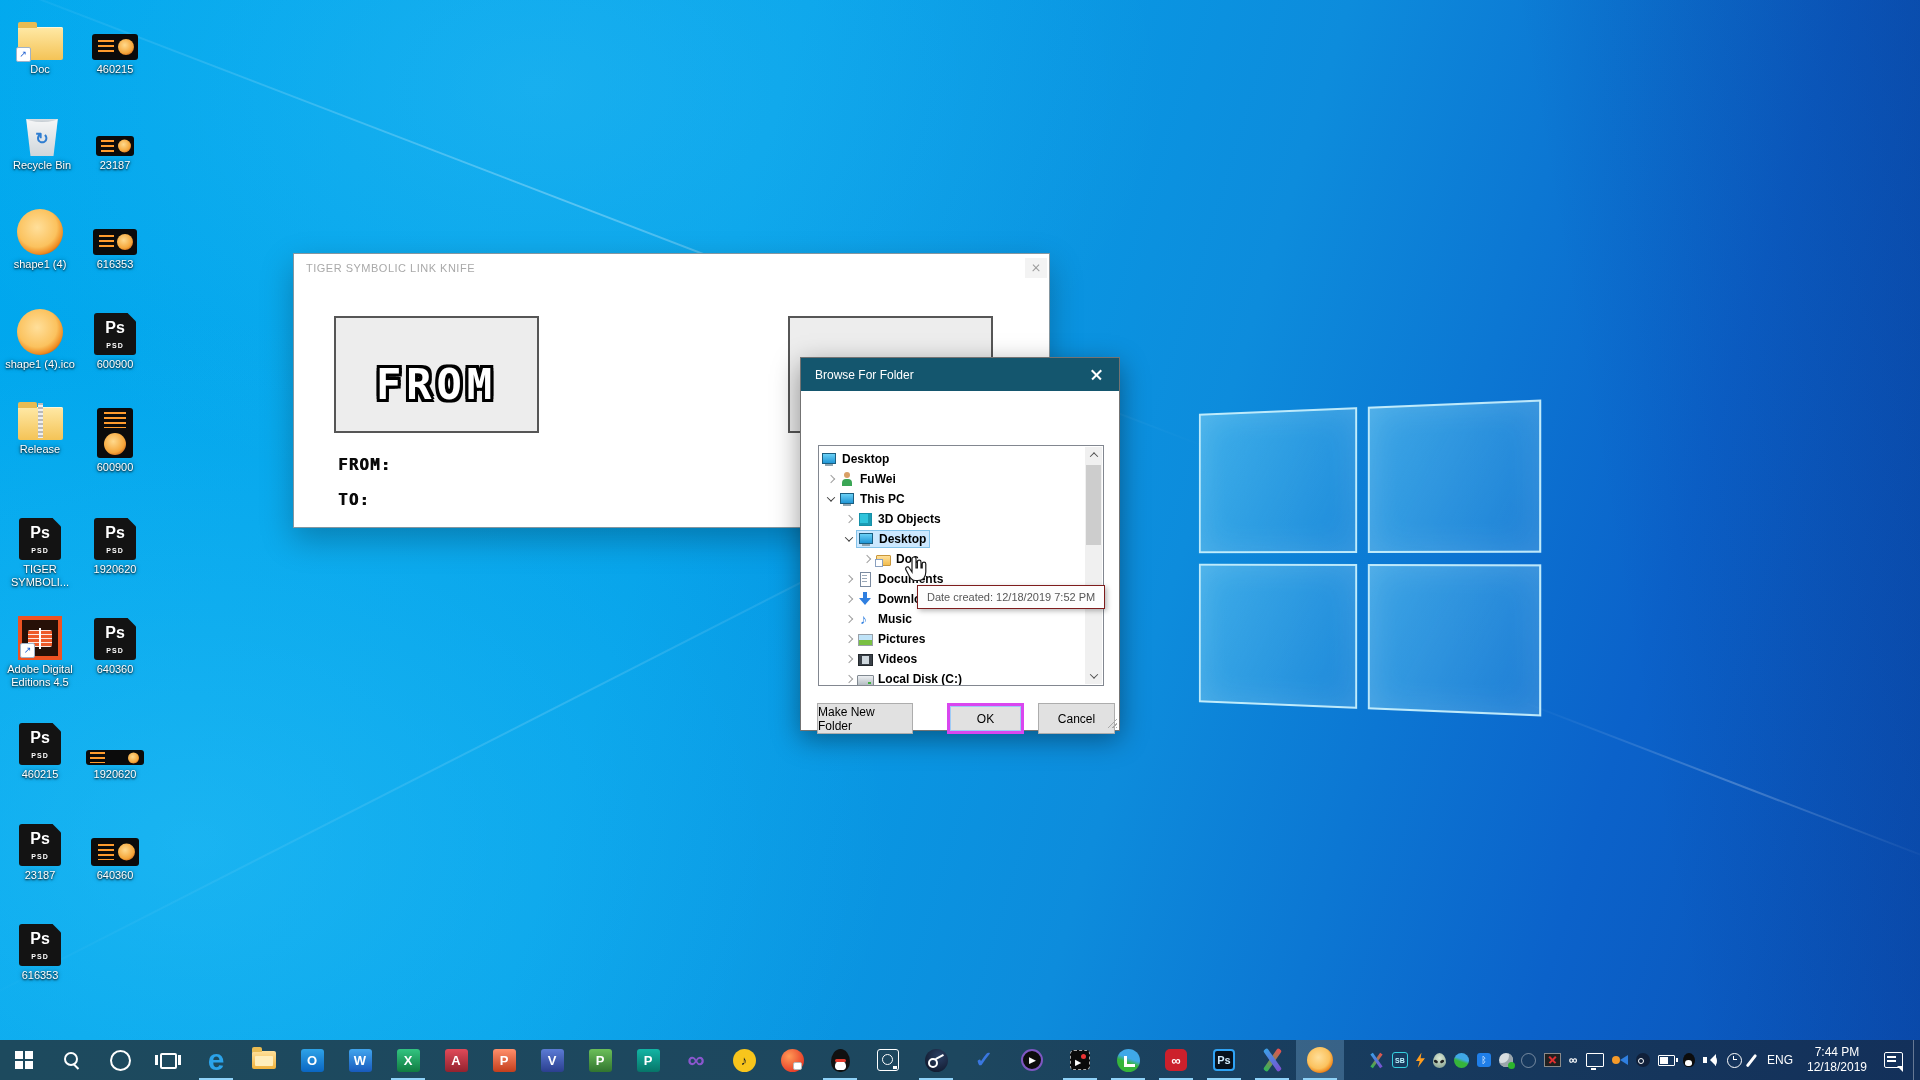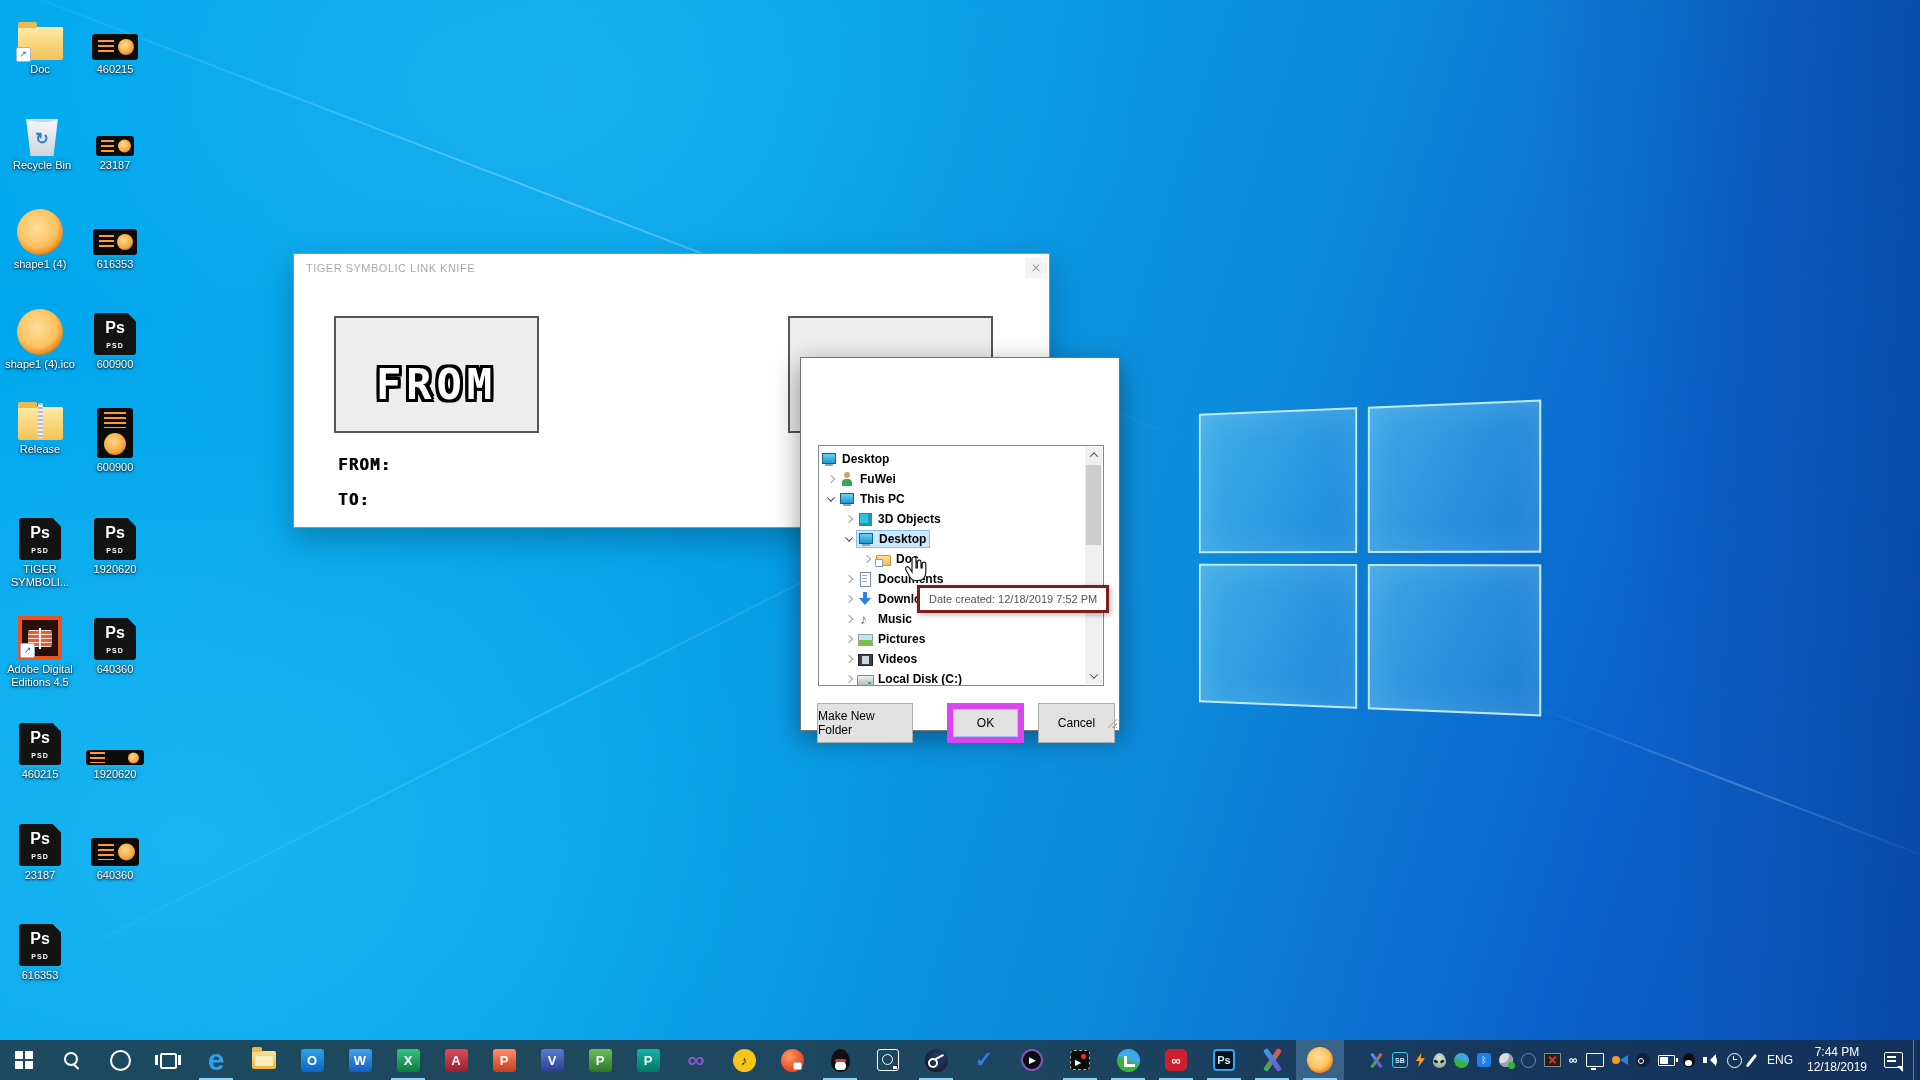--- a/index.html
+++ b/index.html
@@ -139,28 +139,28 @@
       background:linear-gradient(#eceff2,#b4bcc2);border:1px solid #808890;}
   .ti-disk::after{content:"";position:absolute;right:2px;bottom:3px;width:3px;height:2px;background:#3fae3f;}
 
   .sbar{position:absolute;top:1px;right:1px;bottom:1px;width:17px;background:#f0f0f0;}
   .sbar .up,.sbar .dn{position:absolute;left:0;width:17px;height:16px;display:flex;align-items:center;justify-content:center;background:#f0f0f0;}
   .sbar .up{top:0}.sbar .dn{bottom:0}
   .sbar .up::before{content:"";width:5px;height:5px;border-left:1.4px solid #505050;border-top:1.4px solid #505050;transform:rotate(45deg) translate(1px,1px);}
   .sbar .dn::before{content:"";width:5px;height:5px;border-right:1.4px solid #505050;border-bottom:1.4px solid #505050;transform:rotate(45deg) translate(-1px,-1px);}
   .sbar .thumb{position:absolute;left:1px;right:1px;top:18px;height:80px;background:#cdcdcd;}
 
-  .wbtn{position:absolute;height:40px;background:#e1e1e1;border:1px solid #adadad;box-sizing:border-box;
+  .wbtn{position:absolute;height:31px;background:#e1e1e1;border:1px solid #adadad;box-sizing:border-box;
       font-size:12px;color:#000;display:flex;align-items:center;justify-content:center;}
-  .wbtn.default{border:6px solid #d946ef;box-shadow:inset 0 0 0 1px #9ecbf5;}
+  .wbtn.default{border:3px solid #d946ef;box-shadow:inset 0 0 0 1px #9ecbf5;}
   .grip{position:absolute;right:2px;bottom:2px;width:11px;height:11px;
       background:linear-gradient(135deg,transparent 0 55%,#a9a9a9 55% 63%,transparent 63% 75%,#a9a9a9 75% 83%,transparent 83% 95%,#a9a9a9 95%);}
 
   .tooltip{position:absolute;left:917px;top:585px;height:22px;padding:0 9px;display:flex;align-items:center;
-      font-size:11px;color:#575757;background:#fdfdfd;border:3px solid #7f1d1d;
+      font-size:11px;color:#575757;background:#fdfdfd;border:1px solid #7f1d1d;
       box-shadow:2px 2px 5px rgba(0,0,0,.28);z-index:40;white-space:nowrap;}
 
   .cursor{position:absolute;left:903px;top:556px;z-index:60;}
 
   
   .tbar{position:absolute;left:0;bottom:0;width:1920px;height:40px;z-index:30;
       background:linear-gradient(90deg,#1d4a5e 0%,#1d475f 50%,#173a5e 74%,#13305a 100%);}
   .apps{position:absolute;left:0;top:0;height:40px;display:flex;}
   .slot{width:48px;height:40px;display:flex;align-items:center;justify-content:center;position:relative;}
   .slot.on::after{content:"";position:absolute;left:7px;right:7px;bottom:0;height:2px;background:#8fd2f8;}
@@ -468,20 +468,24 @@
   <div class="appclose"></div>
   <div class="bigbtn" style="left:40px">
     <span class="pxbig">FROM</span>
   </div>
   <div class="bigbtn" style="left:494px"></div>
   <div class="pxlab" style="top:201px">FROM:</div>
   <div class="pxlab" style="top:236px">TO:</div>
 </div>
 
 <div class="dlg">
+  <div class="dlg-title">
+    <span class="txt">Browse For Folder</span>
+    <span class="dlg-close"></span>
+  </div>
 
   <div class="tree">
     <div class="trow" style="padding-left:2px">
       <span class="ti ti-mon"></span>
       <span class="tlabel">Desktop</span>
     </div>
     <div class="trow" style="padding-left:4px">
       <span class="cv r"></span>
       <span class="ti ti-user"></span>
       <span class="tlabel">FuWei</span>

